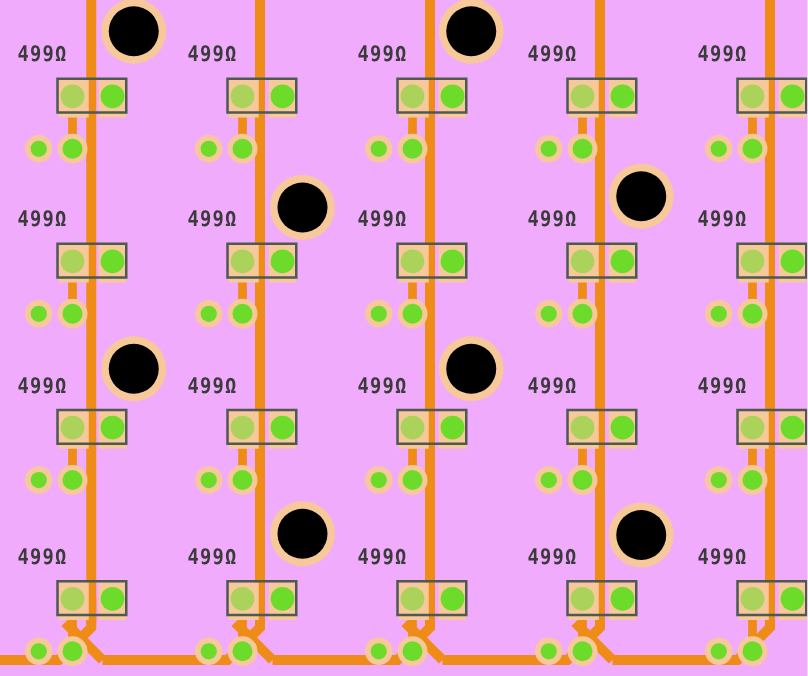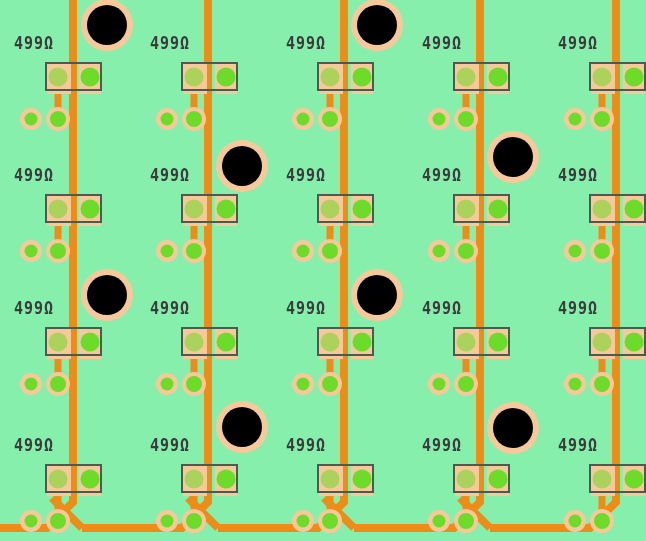--- a/index.html
+++ b/index.html
@@ -6,21 +6,21 @@
     margin: 0;
     padding: 0;
     background: #ffffff;
     font-family: "DejaVu Sans", sans-serif;
   }
   #board {
     position: relative;
     width: 646px;
     height: 541px;
     overflow: hidden;
-    background: #86efac;
+    background: #f0abfc;
   }
   #board svg {
     position: absolute;
     left: 0;
     top: 0;
     display: block;
   }
   .ref-label {
     position: absolute;
     font-family: "DejaVu Sans Mono", monospace;

